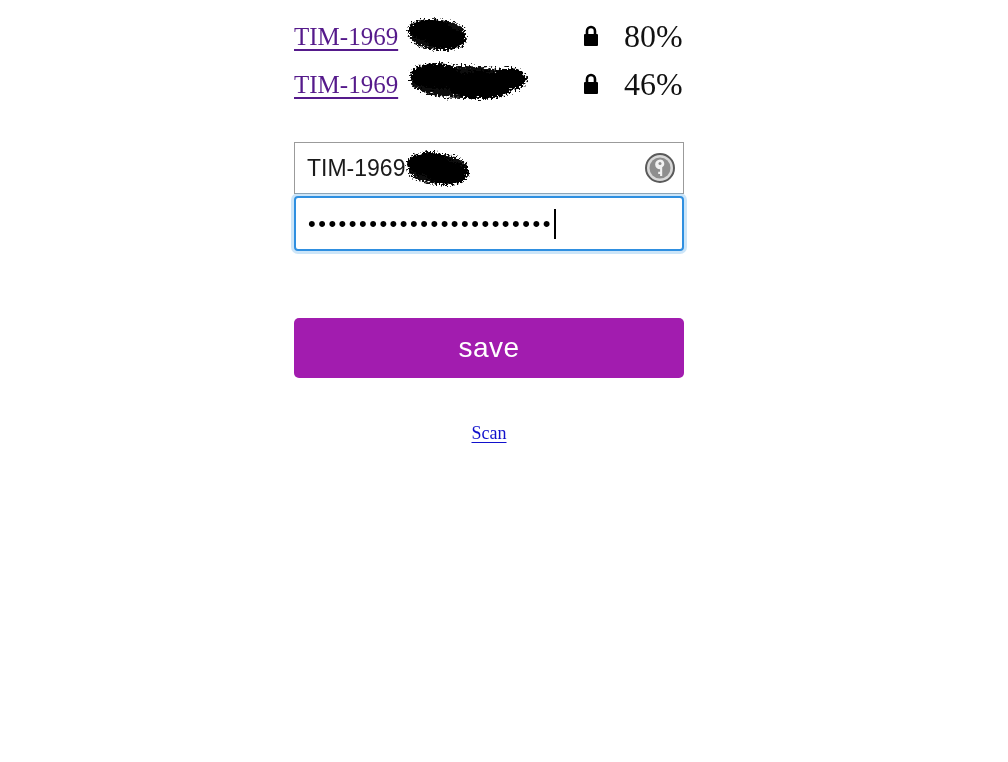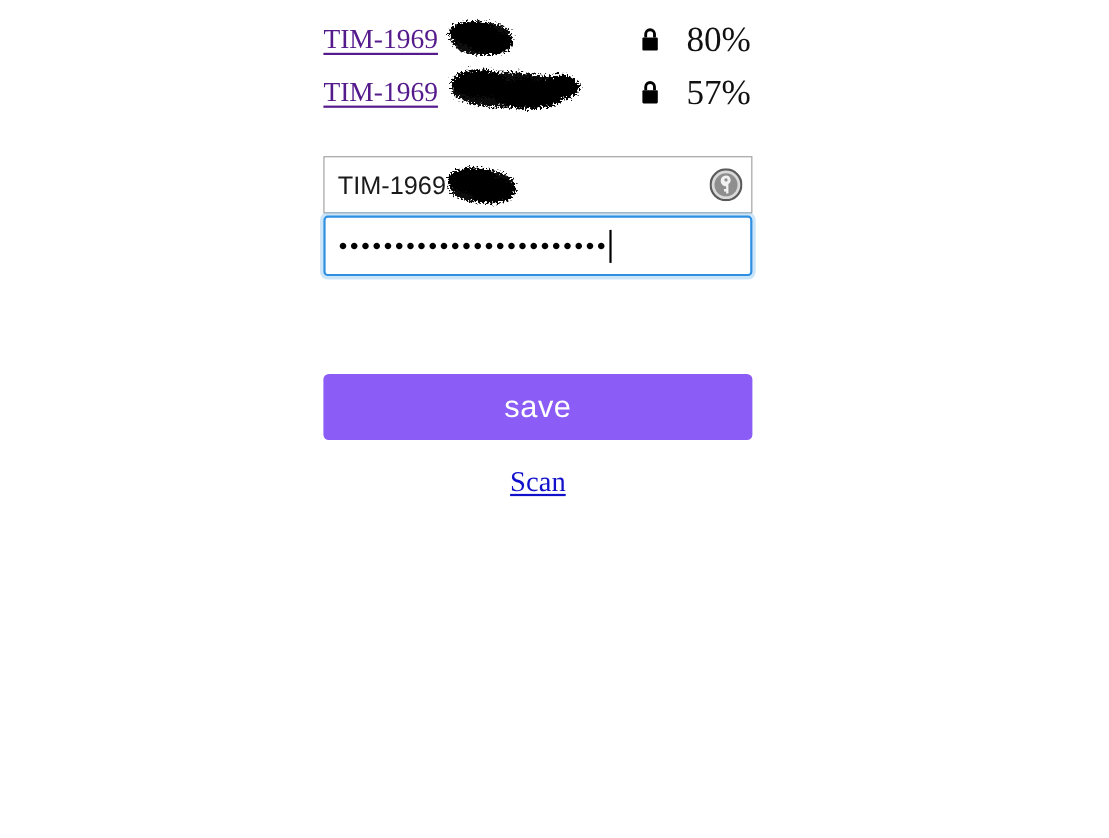--- a/index.html
+++ b/index.html
@@ -148,44 +148,43 @@
     vertical-align: middle;
   }
 
   
   .save-button {
     position: absolute;
     left: 294px;
     top: 318px;
     width: 390px;
     height: 60px;
-    background: #8b5cf6;
+    background: #a21caf;
     border: none;
     border-radius: 5px;
     color: #ffffff;
     font-family: "Liberation Sans", "DejaVu Sans", sans-serif;
     font-size: 28px;
     font-weight: 300;
     letter-spacing: 0.5px;
     cursor: pointer;
     display: flex;
     align-items: center;
     justify-content: center;
-    margin-top: 22px;
   }
 
   
   .scan-link {
     position: absolute;
     left: 0;
     top: 423px;
     width: 978px;
     text-align: center;
     font-family: "Liberation Serif", "DejaVu Serif", serif;
-    font-size: 26px;
+    font-size: 18px;
     color: #1111cc;
     text-decoration: underline;
     text-decoration-color: #1111cc;
     text-underline-offset: 3px;
     cursor: pointer;
   }
 </style>
 </head>
 <body>
 
@@ -240,21 +239,21 @@
             </g>
           </svg>
         </span>
       </div>
       <span class="entry-lock">
         <svg width="20" height="24" viewBox="0 0 20 24" aria-hidden="true">
           <path d="M6 10 V7 a4 4 0 0 1 8 0 v3" fill="none" stroke="#000000" stroke-width="2.6"></path>
           <rect x="3" y="10" width="14" height="12" rx="1" fill="#000000"></rect>
         </svg>
       </span>
-      <span class="entry-pct">57%</span>
+      <span class="entry-pct">46%</span>
     </div>
   </div>
 
   <div class="fields">
 
     <div class="field-username">
       <span class="field-username-text">TIM-1969</span>
       <span class="redact" style="left:104px; top:0px; width:78px; height:52px;">
         <svg class="scribble" width="78" height="52" viewBox="0 0 78 52" aria-hidden="true">
           <defs>

